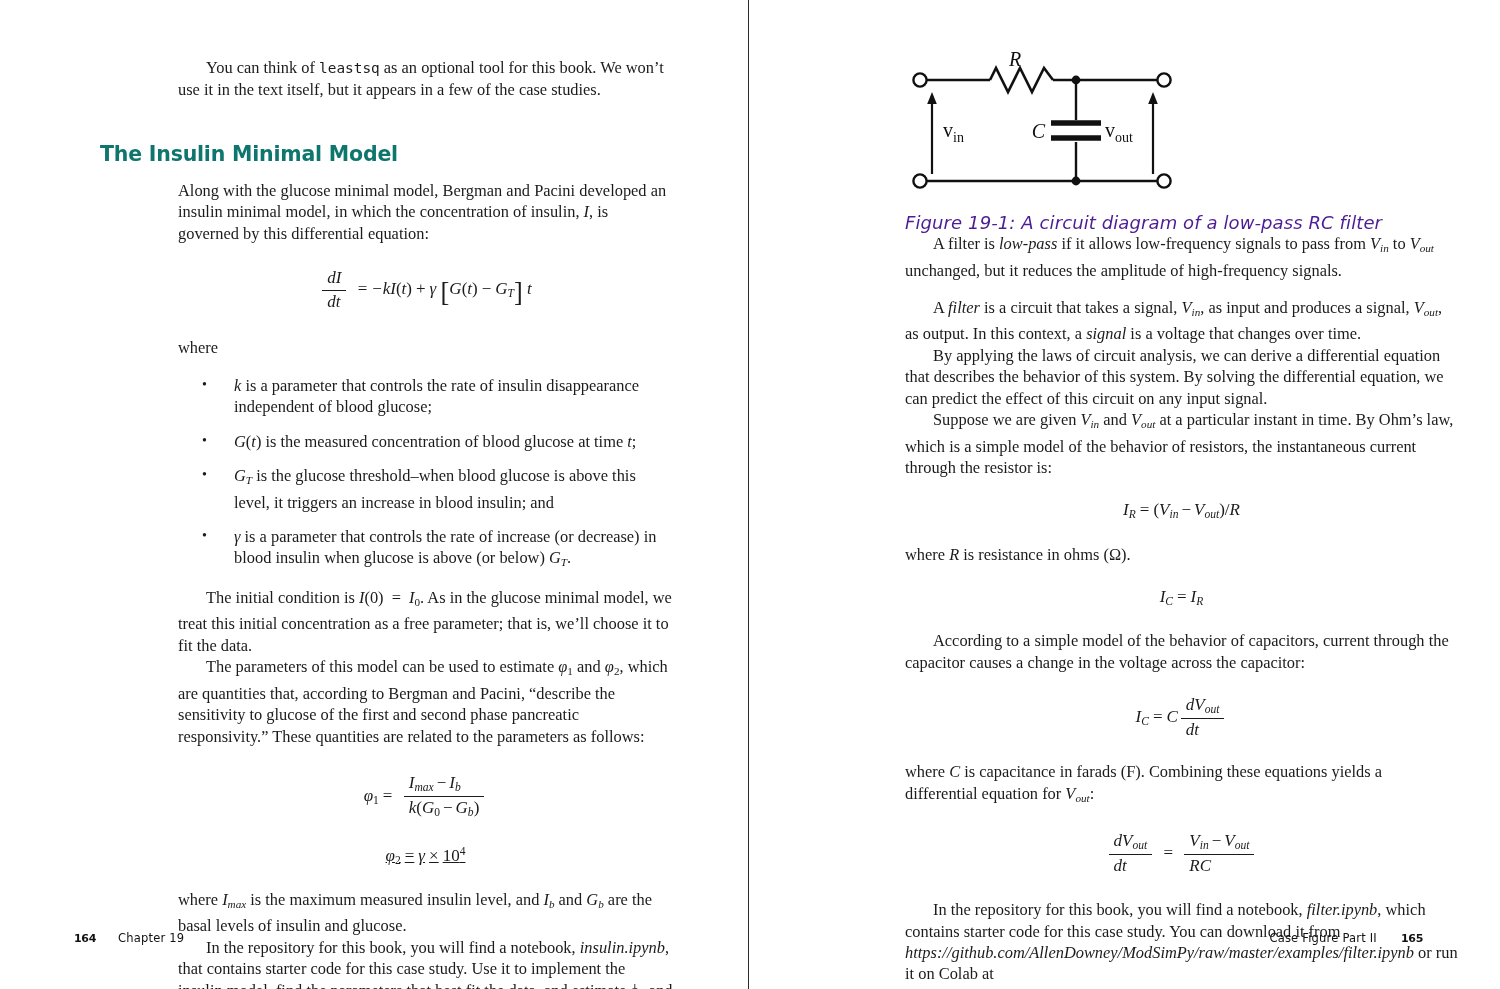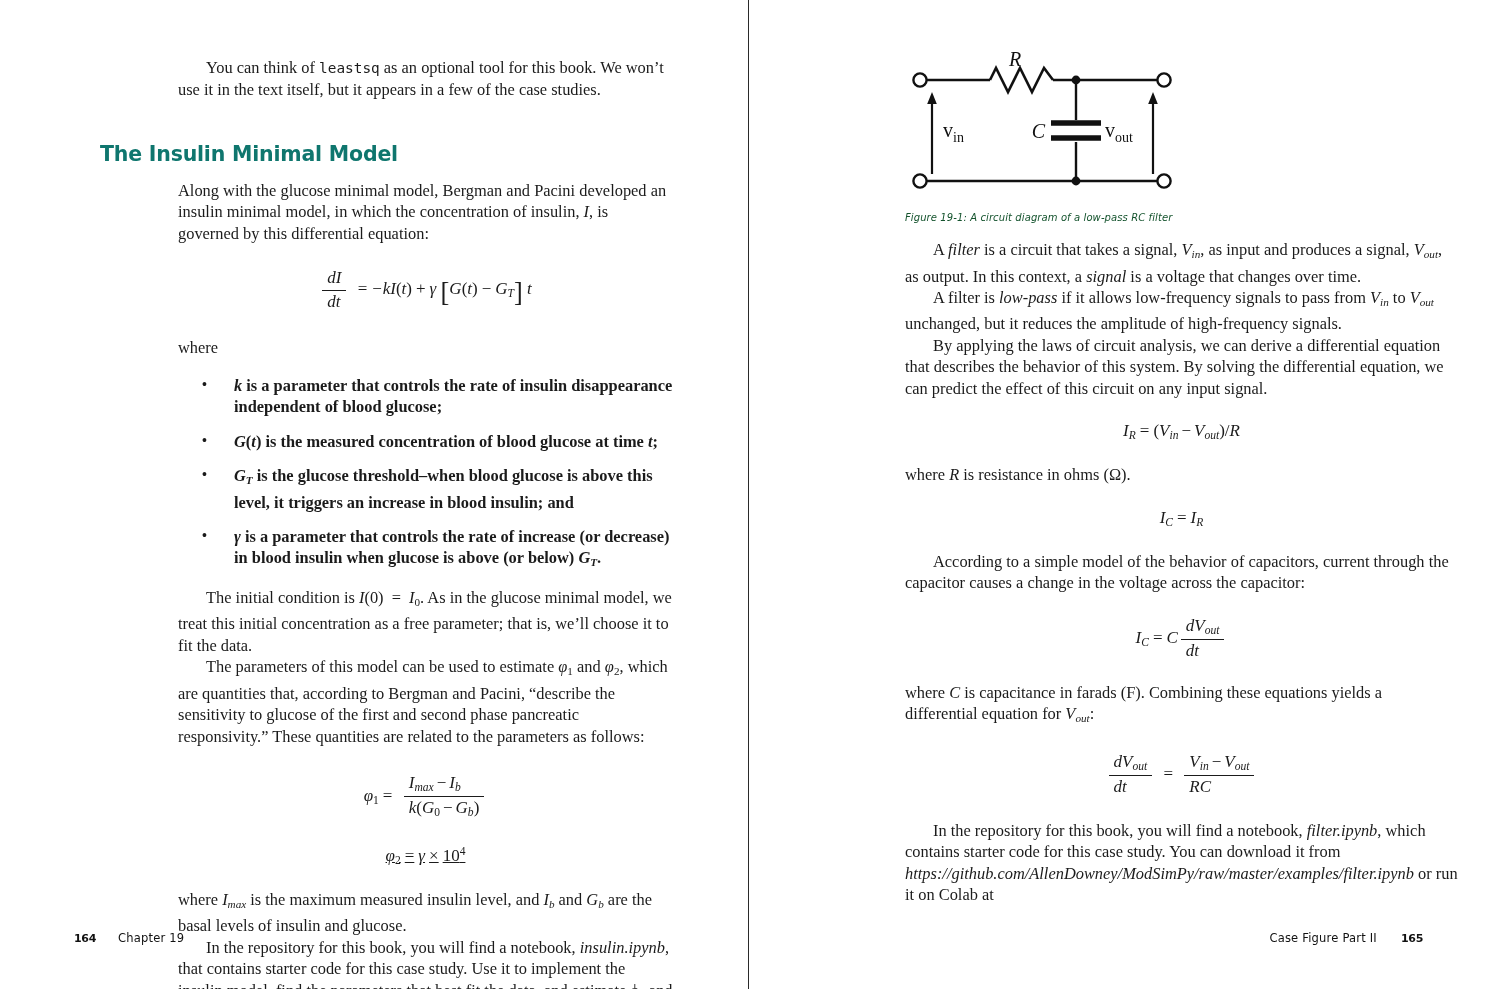--- a/index.html
+++ b/index.html
@@ -60,21 +60,20 @@
     line-height: 21.4px;
     text-align: left;
     hyphens: none;
   }
   p.indent { text-indent: 28px; }
 
   .bullets {
     margin: 17px 0 0 0;
     padding: 0;
     list-style: none;
-    font-weight: bold;
   }
   .bullets li {
     position: relative;
     padding-left: 56px;
     margin-bottom: 13px;
     font-size: 16.4px;
     line-height: 21.4px;
   }
   .bullets li:before {
     content: "\2022";
@@ -129,22 +128,22 @@
   .mono {
     font-family: "DejaVu Sans Mono", "Liberation Mono", monospace;
     font-size: 14.4px;
   }
 
   
   .figure-block { margin-top: 48px; }
   .figure-caption {
     font-family: "DejaVu Sans", "Liberation Sans", sans-serif;
     font-style: italic;
-    font-size: 10px;
-    color: #14532d;
+    font-size: 18px;
+    color: #4c1d95;
     margin-top: 6px;
     letter-spacing: 0.1px;
   }
 
   
   .footer {
     position: absolute;
     bottom: 44px;
     font-family: "DejaVu Sans", "Liberation Sans", sans-serif;
     color: #111;
@@ -274,30 +273,33 @@
           <polygon points="248,40 243.2,52 252.8,52" fill="#111"></polygon>
 
           <text x="110" y="14" font-family="Liberation Serif, serif" font-style="italic" font-size="20" fill="#111" text-anchor="middle">R</text>
           <text x="140" y="86" font-family="Liberation Serif, serif" font-style="italic" font-size="20" fill="#111" text-anchor="end">C</text>
           <text x="38" y="85" font-family="Liberation Serif, serif" font-size="20" fill="#111">v<tspan font-size="14" dy="5">in</tspan></text>
           <text x="200" y="85" font-family="Liberation Serif, serif" font-size="20" fill="#111">v<tspan font-size="14" dy="5">out</tspan></text>
         </svg>
         <div class="figure-caption">Figure 19-1: A circuit diagram of a low-pass RC filter</div>
       </div>
 
+      <p class="para indent">
+        A filter is <em class="it">low-pass</em> if it allows low-frequency signals to pass from <span class="mi">V</span><span class="sub">in</span> to <span class="mi">V</span><span class="sub">out</span> unchanged, but it reduces the amplitude of high-frequency signals.
+      </p>
+
       <p class="para indent" style="margin-top:16px;">
         A <em class="it">filter</em> is a circuit that takes a signal, <span class="mi">V</span><span class="sub">in</span>, as input and produces a signal, <span class="mi">V</span><span class="sub">out</span>, as output. In this context, a <em class="it">signal</em> is a voltage that changes over time.
       </p>
 
-      <p class="para indent">
-        A filter is <em class="it">low-pass</em> if it allows low-frequency signals to pass from <span class="mi">V</span><span class="sub">in</span> to <span class="mi">V</span><span class="sub">out</span> unchanged, but it reduces the amplitude of high-frequency signals.
-      </p>
-
       <p class="para indent">By applying the laws of circuit analysis, we can derive a differential equation that describes the behavior of this system. By solving the differential equation, we can predict the effect of this circuit on any input signal.</p>
 
+      <p class="para indent">
+        Suppose we are given <span class="mi">V</span><span class="sub">in</span> and <span class="mi">V</span><span class="sub">out</span> at a particular instant in time. By Ohm’s law, which is a simple model of the behavior of resistors, the instantaneous current through the resistor is:
+      </p>
 
       <div class="eq" style="margin-top:22px;margin-bottom:22px;">
         <span class="mi">I</span><span class="sub">R</span><span class="op">=</span>(<span class="mi">V</span><span class="sub">in</span><span class="opn">−</span><span class="mi">V</span><span class="sub">out</span>)/<span class="mi">R</span>
       </div>
 
       <p class="para">
         where <span class="mi">R</span> is resistance in ohms (Ω).
       </p>
 
 

